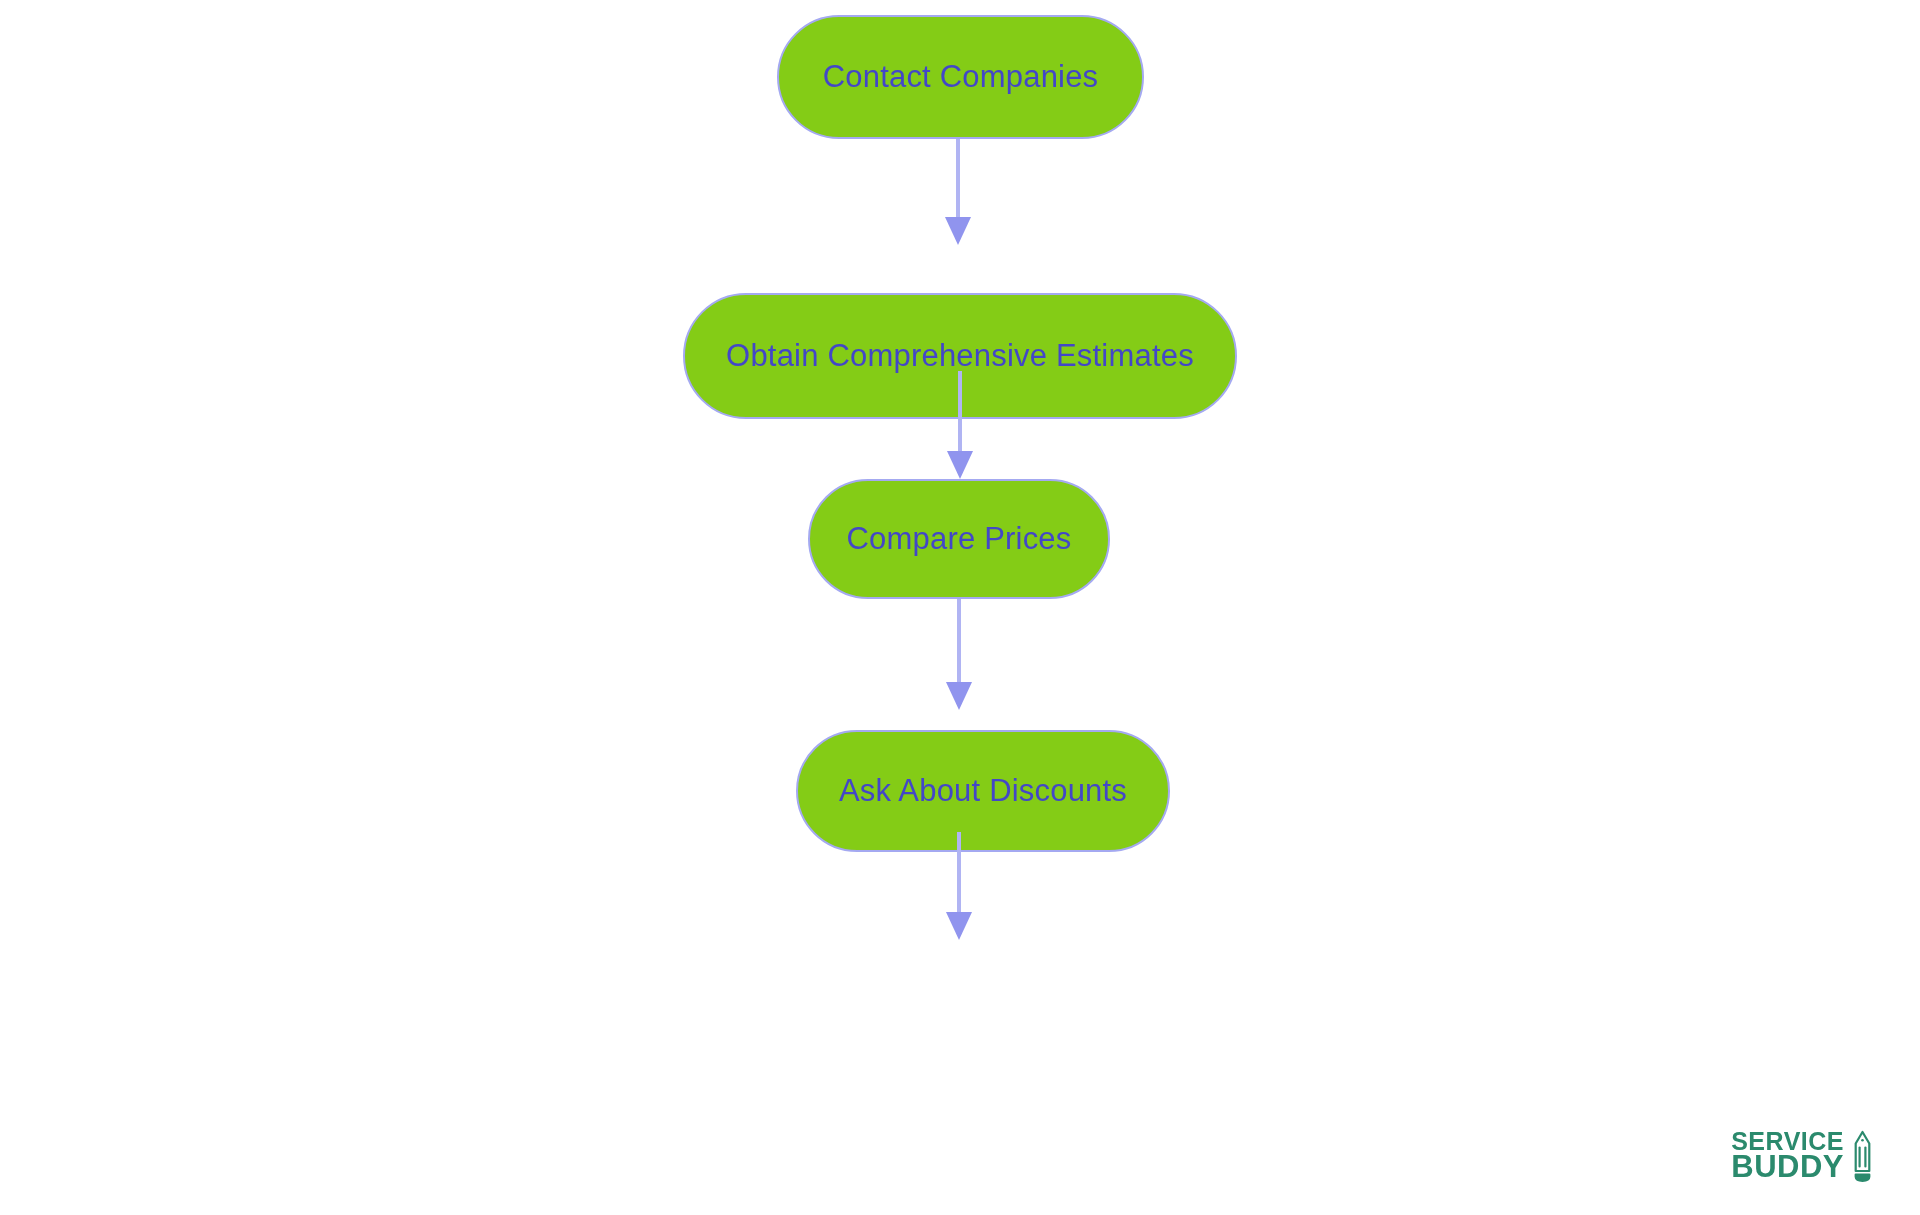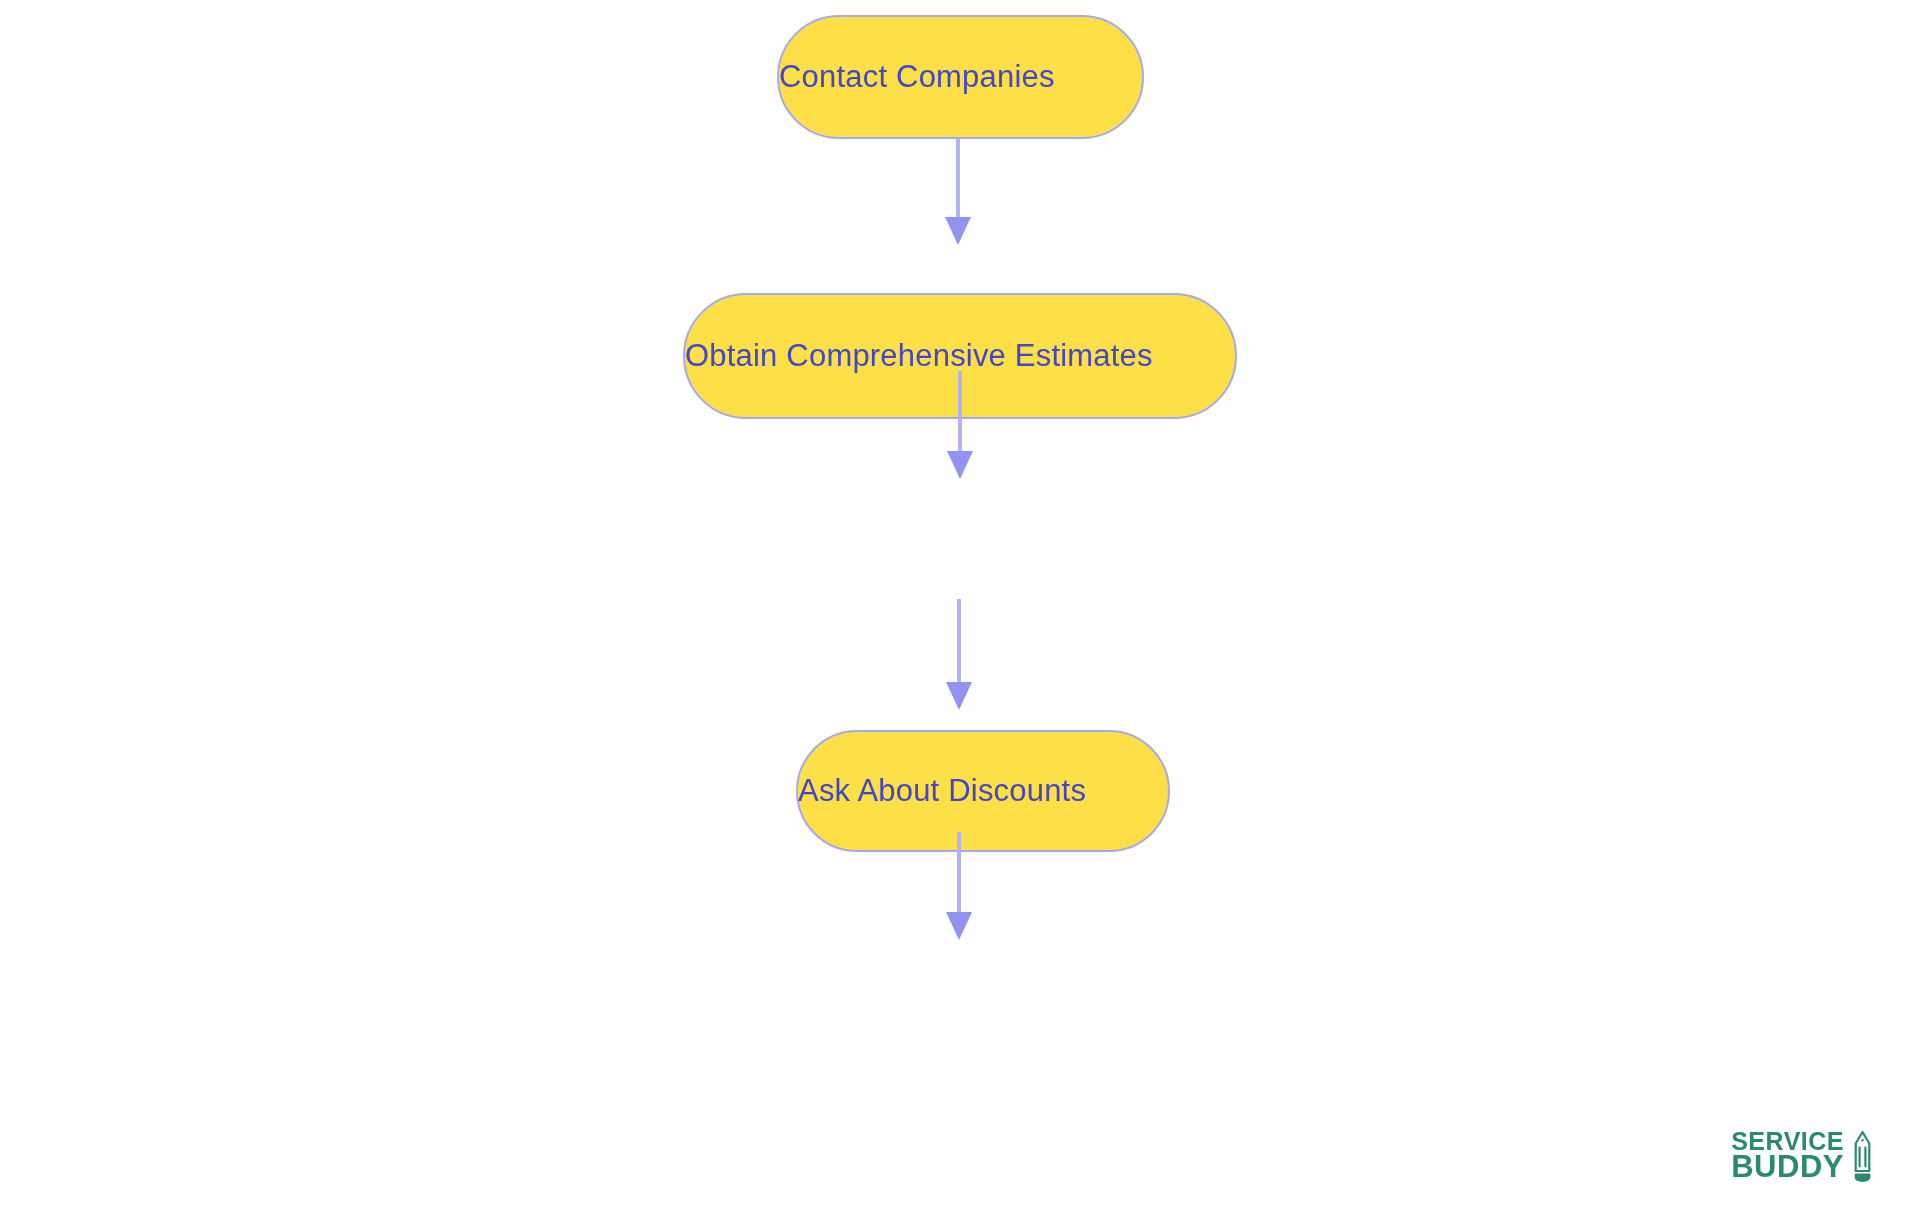--- a/index.html
+++ b/index.html
@@ -3,26 +3,26 @@
 <meta charset="utf-8">
 <style>
   * { margin: 0; padding: 0; box-sizing: border-box; }
   html, body { width: 1920px; height: 1215px; background: #ffffff; overflow: hidden; }
   body { position: relative; font-family: "Liberation Sans", sans-serif; }
 
   .flowchart { position: absolute; inset: 0; }
 
   .node {
     position: absolute;
-    background: #fde047;
+    background: #84cc16;
     border: 2px solid #a4a9f1;
     border-radius: 999px;
     display: flex;
     align-items: center;
-    justify-content: flex-start;
+    justify-content: center;
   }
   .node-label {
     color: #4347c8;
     font-size: 31px;
     letter-spacing: 0.2px;
     white-space: nowrap;
   }
 
   .node-1 { left: 777px; top: 15px;  width: 367px; height: 124px; }
   .node-2 { left: 683px; top: 245px; width: 554px; height: 126px; margin-top: 48px; }
@@ -53,21 +53,21 @@
     position: absolute;
     right: 48px;
     bottom: 33px;
     display: flex;
     align-items: center;
     gap: 9px;
   }
   .brand-text {
     display: flex;
     flex-direction: column;
-    align-items: center;
+    align-items: flex-end;
     font-weight: 900;
     line-height: 0.92;
     letter-spacing: 0.5px;
   }
   .brand-line1 { font-size: 25px; }
   .brand-line2 { font-size: 31px; }
   .pencil { display: block; }
 </style>
 </head>
 <body>
@@ -85,20 +85,23 @@
 
   <div class="node node-2">
     <span class="node-label">Obtain Comprehensive Estimates</span>
   </div>
 
   <div class="arrow arrow-2">
     <div class="arrow-line"></div>
     <div class="arrow-head"></div>
   </div>
 
+  <div class="node node-3">
+    <span class="node-label">Compare Prices</span>
+  </div>
 
   <div class="arrow arrow-3">
     <div class="arrow-line"></div>
     <div class="arrow-head"></div>
   </div>
 
   <div class="node node-4">
     <span class="node-label">Ask About Discounts</span>
   </div>
 

